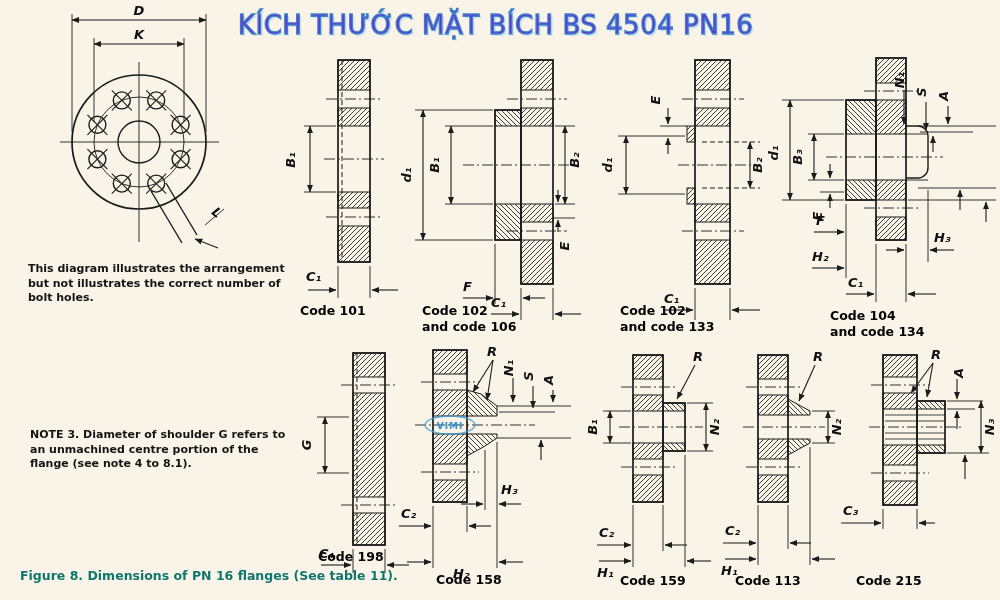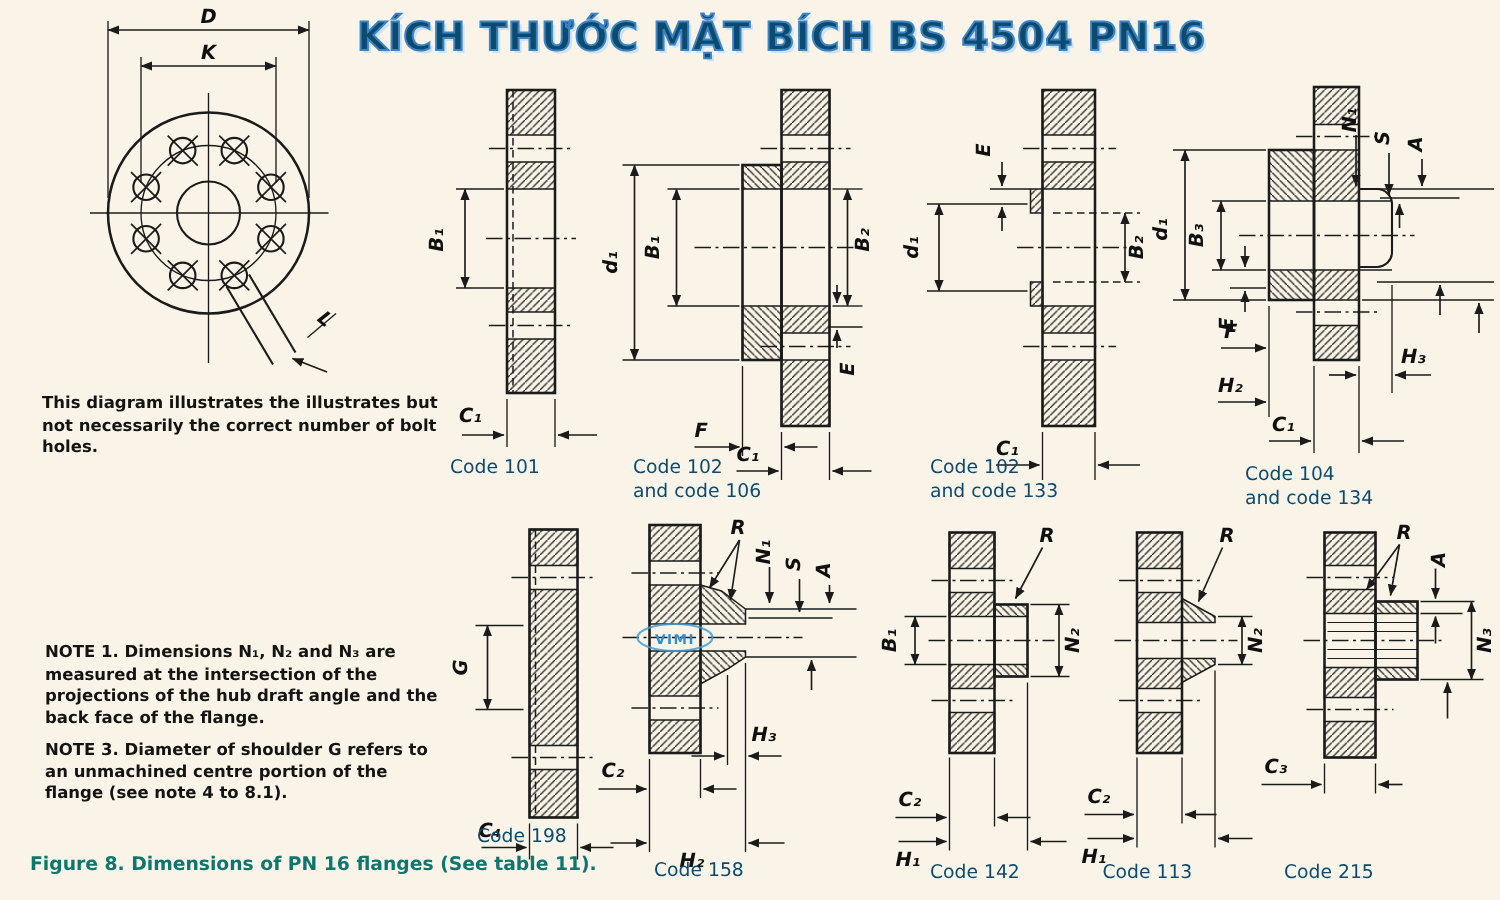--- a/index.html
+++ b/index.html
@@ -1,25 +1,25 @@
 <!DOCTYPE html>
 <html><head>
 <meta charset="utf-8">
 <style>
   *{margin:0;padding:0;box-sizing:border-box}
   html,body{width:1000px;height:600px}
   body{background:#f9f4e7;font-family:"DejaVu Sans",sans-serif;position:relative;overflow:hidden}
   #stage{position:absolute;left:0;top:0;width:1000px;height:600px;background:#f9f4e7}
   .abs{position:absolute}
-  .title{font-size:26px;font-weight:bold;letter-spacing:.5px;color:#0c4a6e;
+  .title{font-size:26px;font-weight:normal;letter-spacing:.5px;color:#6d28d9;
          -webkit-text-stroke:1.3px #3d84c6;text-shadow:2px 2px 0 #cfe2ef;white-space:nowrap}
   .txt{font-size:11px;line-height:1.32;color:#141414;font-weight:600}
   .txt p{margin-bottom:7px}
   .cap{font-size:12.5px;font-weight:700;color:#0f766e}
-  .code{font-size:12.5px;font-weight:400;color:#0c4a6e;line-height:1.3}
+  .code{font-size:12.5px;font-weight:700;color:#000000;line-height:1.3}
   svg{overflow:visible}
   .ol{fill:none;stroke:#1b1b1b;stroke-width:1.7}
   .h1{fill:url(#h1);stroke:#1b1b1b;stroke-width:1}
   .h2{fill:url(#h2);stroke:#1b1b1b;stroke-width:1}
   .xl{stroke:#1b1b1b;stroke-width:.9;fill:none}
   .tl{stroke:#1b1b1b;stroke-width:.8;fill:none}
   .dl{stroke:#1b1b1b;stroke-width:1.1;fill:none}
   .th{stroke:#1b1b1b;stroke-width:1.4;fill:none}
   .cl{stroke:#1b1b1b;stroke-width:.9;fill:none;stroke-dasharray:11 3 2 3}
   .dsh{stroke:#1b1b1b;stroke-width:1;fill:none;stroke-dasharray:5 3}
@@ -105,25 +105,24 @@
         </g>
     </g>
     <line class="th" x1="129" y1="189" x2="160" y2="241"></line>
     <line class="th" x1="144" y1="181" x2="175" y2="233"></line>
     <line class="dl" x1="196" y1="246" x2="173" y2="237" marker-end="url(#ar)"></line>
     <line class="xl" x1="183" y1="223" x2="202" y2="207"></line>
     <text class="dim" x="192" y="214" text-anchor="middle" transform="rotate(40 192 214)">L</text>
   </svg>
 
   <div class="abs txt" style="left:28px;top:262px;width:274px">
-    <p>This diagram illustrates the illustrates but not necessarily the correct number of bolt holes.</p>
+    <p>This diagram illustrates the arrangement but not illustrates the correct number of bolt holes.</p>
   </div>
 
   <div class="abs txt" style="left:30px;top:428px;width:262px">
-    <p>NOTE 1. Dimensions N₁, N₂ and N₃ are measured at the intersection of the projections of the hub draft angle and the back face of the flange.</p>
     <p>NOTE 3. Diameter of shoulder G refers to an unmachined centre portion of the flange (see note 4 to 8.1).</p>
   </div>
 
   <div class="abs cap" style="left:20px;top:568px">Figure 8. Dimensions of PN 16 flanges (See table 11).</div>
 
   <svg class="abs" style="left:280px;top:50px" width="120" height="252" viewBox="0 0 120 252">
     <rect class="h1" x="58" y="10" width="32" height="30"></rect>
     <rect class="h1" x="58" y="58" width="32" height="18"></rect>
     <rect class="h1" x="58" y="142" width="32" height="16"></rect>
     <rect class="h1" x="58" y="176" width="32" height="36"></rect>
@@ -441,21 +440,21 @@
     <div>Code 104</div>
     <div>and code 134</div>
   </div>
   <div class="abs code" style="left:318px;top:549px">
     <div>Code 198</div>
   </div>
   <div class="abs code" style="left:436px;top:572px">
     <div>Code 158</div>
   </div>
   <div class="abs code" style="left:620px;top:573px">
-    <div>Code 142</div>
+    <div>Code 159</div>
   </div>
   <div class="abs code" style="left:735px;top:573px">
     <div>Code 113</div>
   </div>
   <div class="abs code" style="left:856px;top:573px">
     <div>Code 215</div>
   </div>
 
 </div>
 

